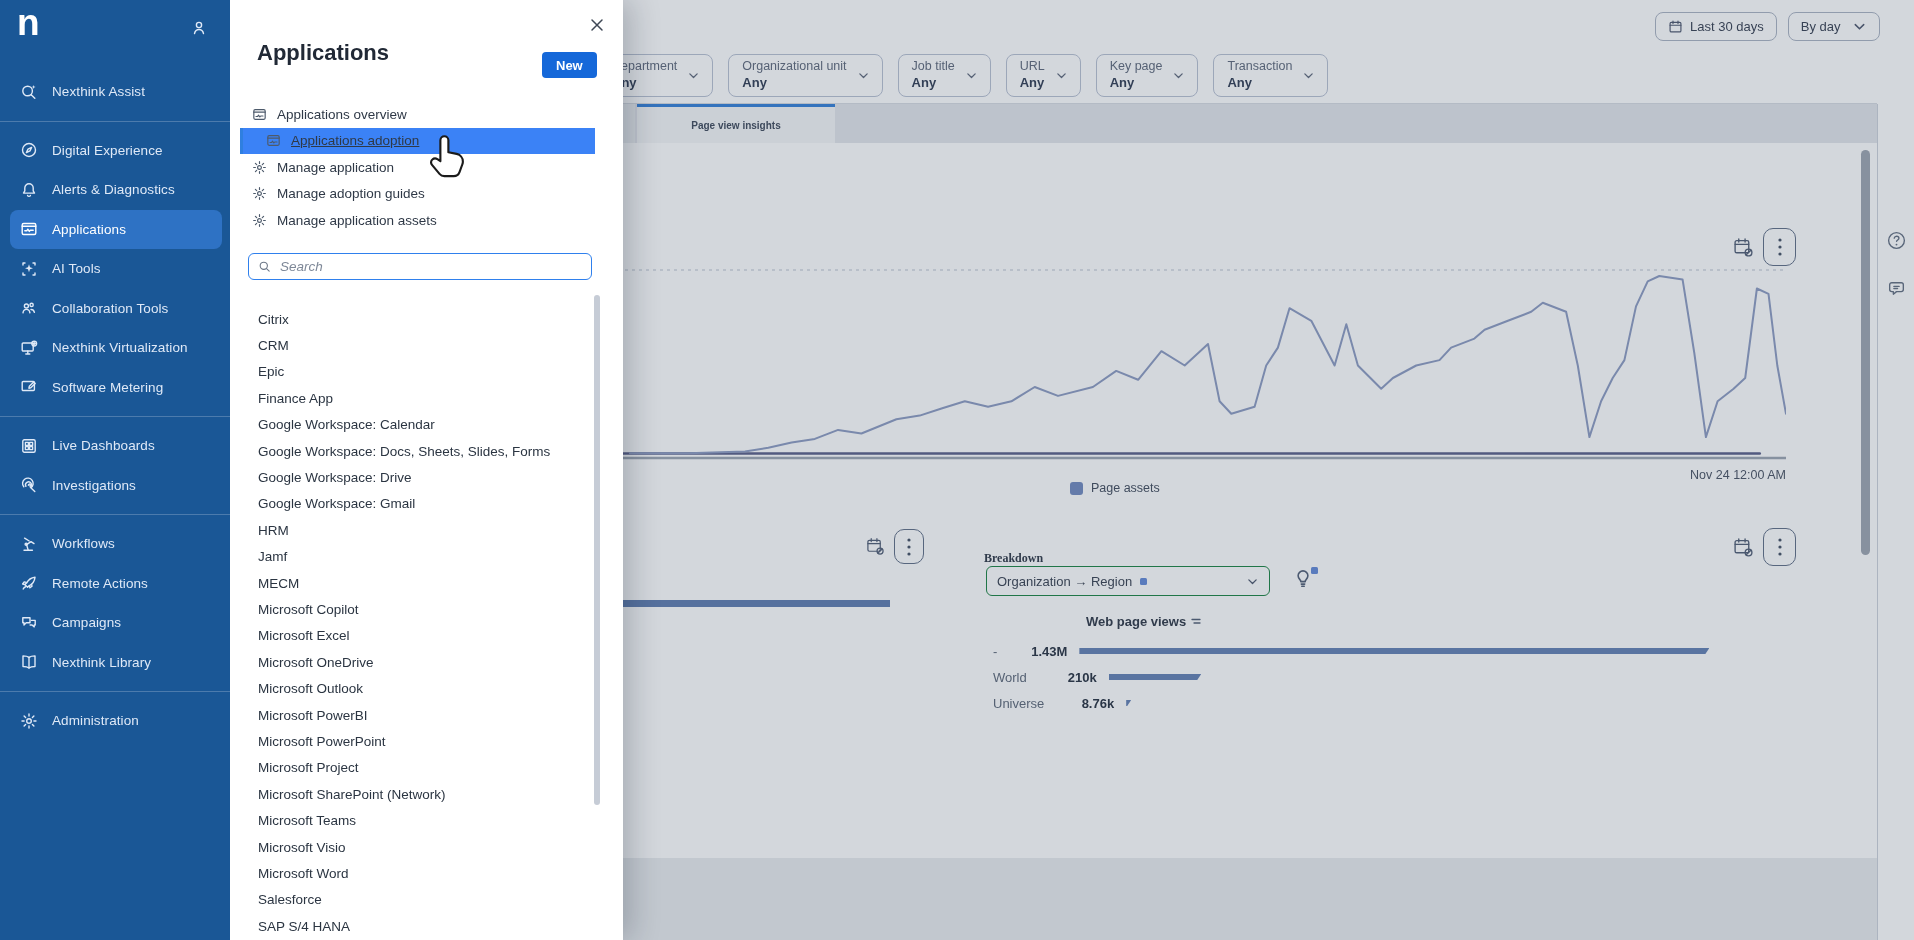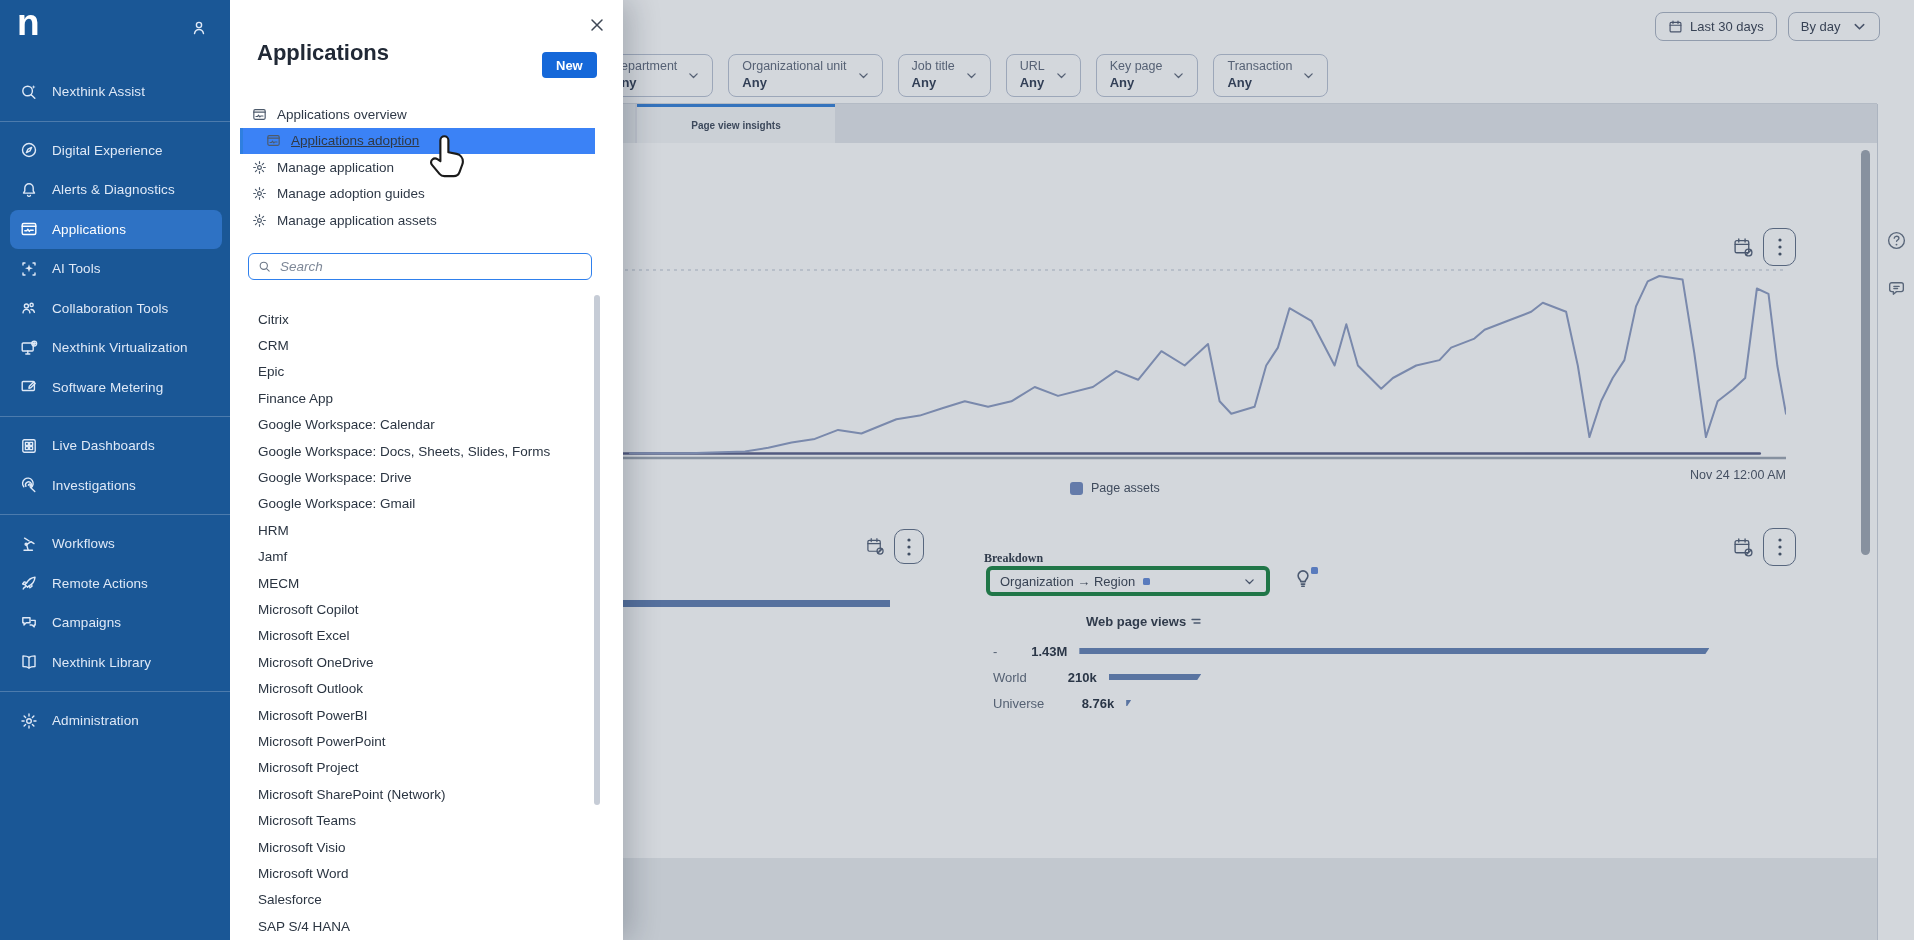--- a/index.html
+++ b/index.html
@@ -36,21 +36,21 @@
   .axis-label{position:absolute;left:1400px;top:468px;width:156px;text-align:right;font-size:12.5px;color:#454e5f;}
   .legend{position:absolute;left:840px;top:481px;display:flex;align-items:center;gap:8px;}
   .legend-swatch{width:13px;height:13px;border-radius:3px;background:#6d87be;}
   .legend-label{font-size:12.5px;color:#3d4758;}
 
   
   .left-widget-bar{position:absolute;left:160px;top:600px;width:500px;height:7px;background:#5b79ae;}
 
   
   .breakdown-title{position:absolute;left:754px;top:551px;font-size:12px;font-weight:700;color:#2a3342;font-family:Liberation Serif, serif;}
-  .bd-select{position:absolute;left:756px;top:566px;width:284px;height:30px;border:4px solid #15803d;border-radius:6px;background:#fff;display:flex;align-items:center;padding:0 10px;gap:8px;}
+  .bd-select{position:absolute;left:756px;top:566px;width:284px;height:30px;border:1px solid #15803d;border-radius:6px;background:#fff;display:flex;align-items:center;padding:0 10px;gap:8px;}
   .bd-select-text{font-size:13px;color:#333c4c;}
   .bd-dim-swatch{width:7px;height:7px;border-radius:1.5px;background:#5f87d7;}
   .bd-select .spacer{flex:1;}
   .bd-select svg{width:13px;height:13px;color:#49536a;}
   .bulb-wrap{position:absolute;left:1062px;top:567px;width:26px;height:26px;color:#4d5a72;}
   .bulb-wrap svg{width:22px;height:22px;}
   .bulb-sq{position:absolute;right:0;top:0;width:7px;height:7px;border-radius:1.5px;background:#5f87d7;}
   .bd-metric-head{position:absolute;left:856px;top:614px;display:flex;align-items:center;gap:5px;font-size:13px;font-weight:700;color:#2a3342;}
   .bd-metric-head svg{width:10px;height:8px;color:#4d5a72;}
   #bd-rows{position:absolute;left:763px;top:638px;width:772px;}

